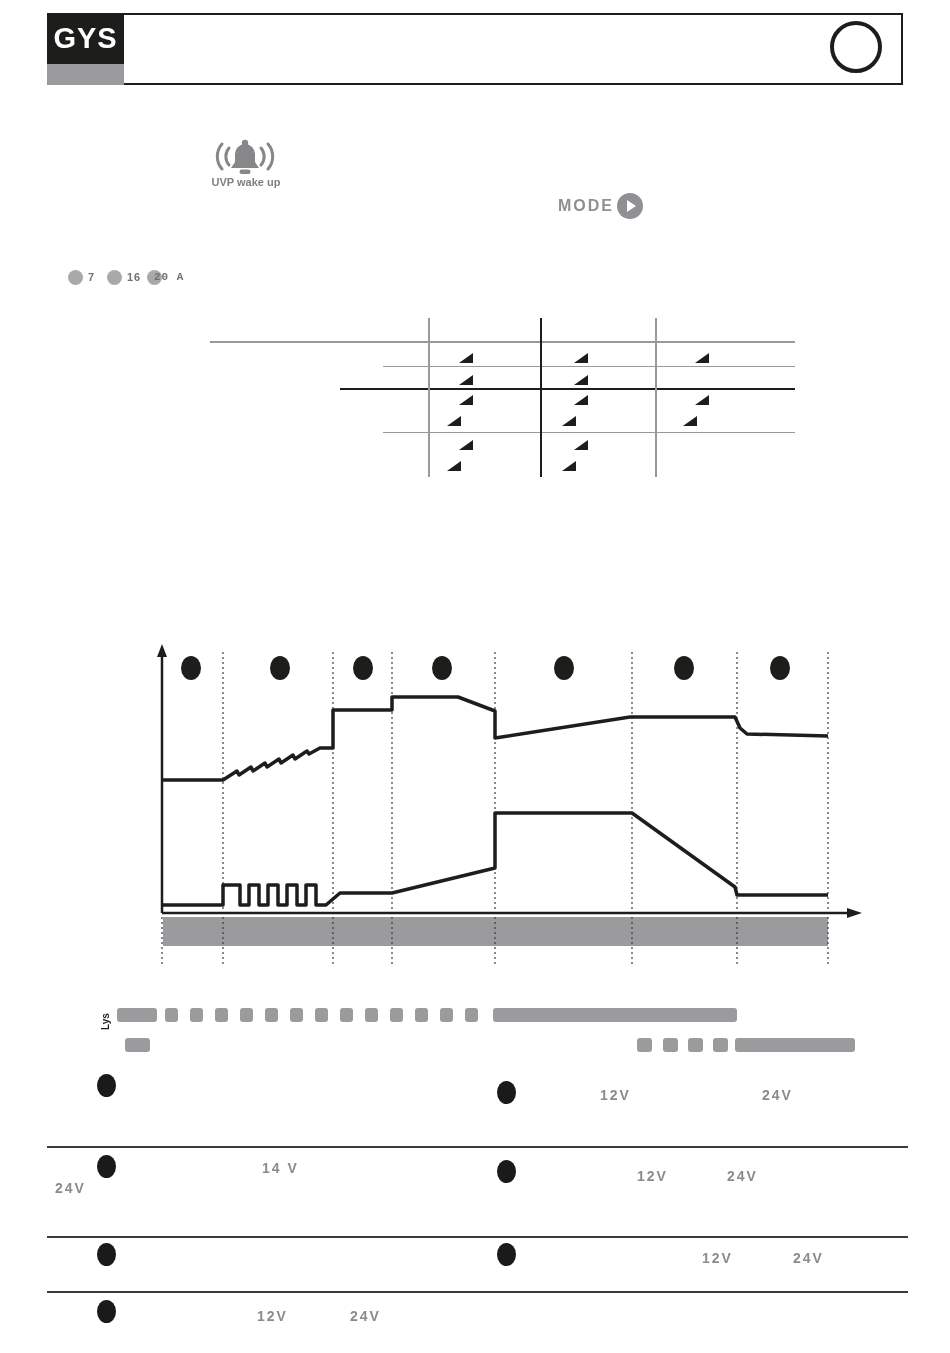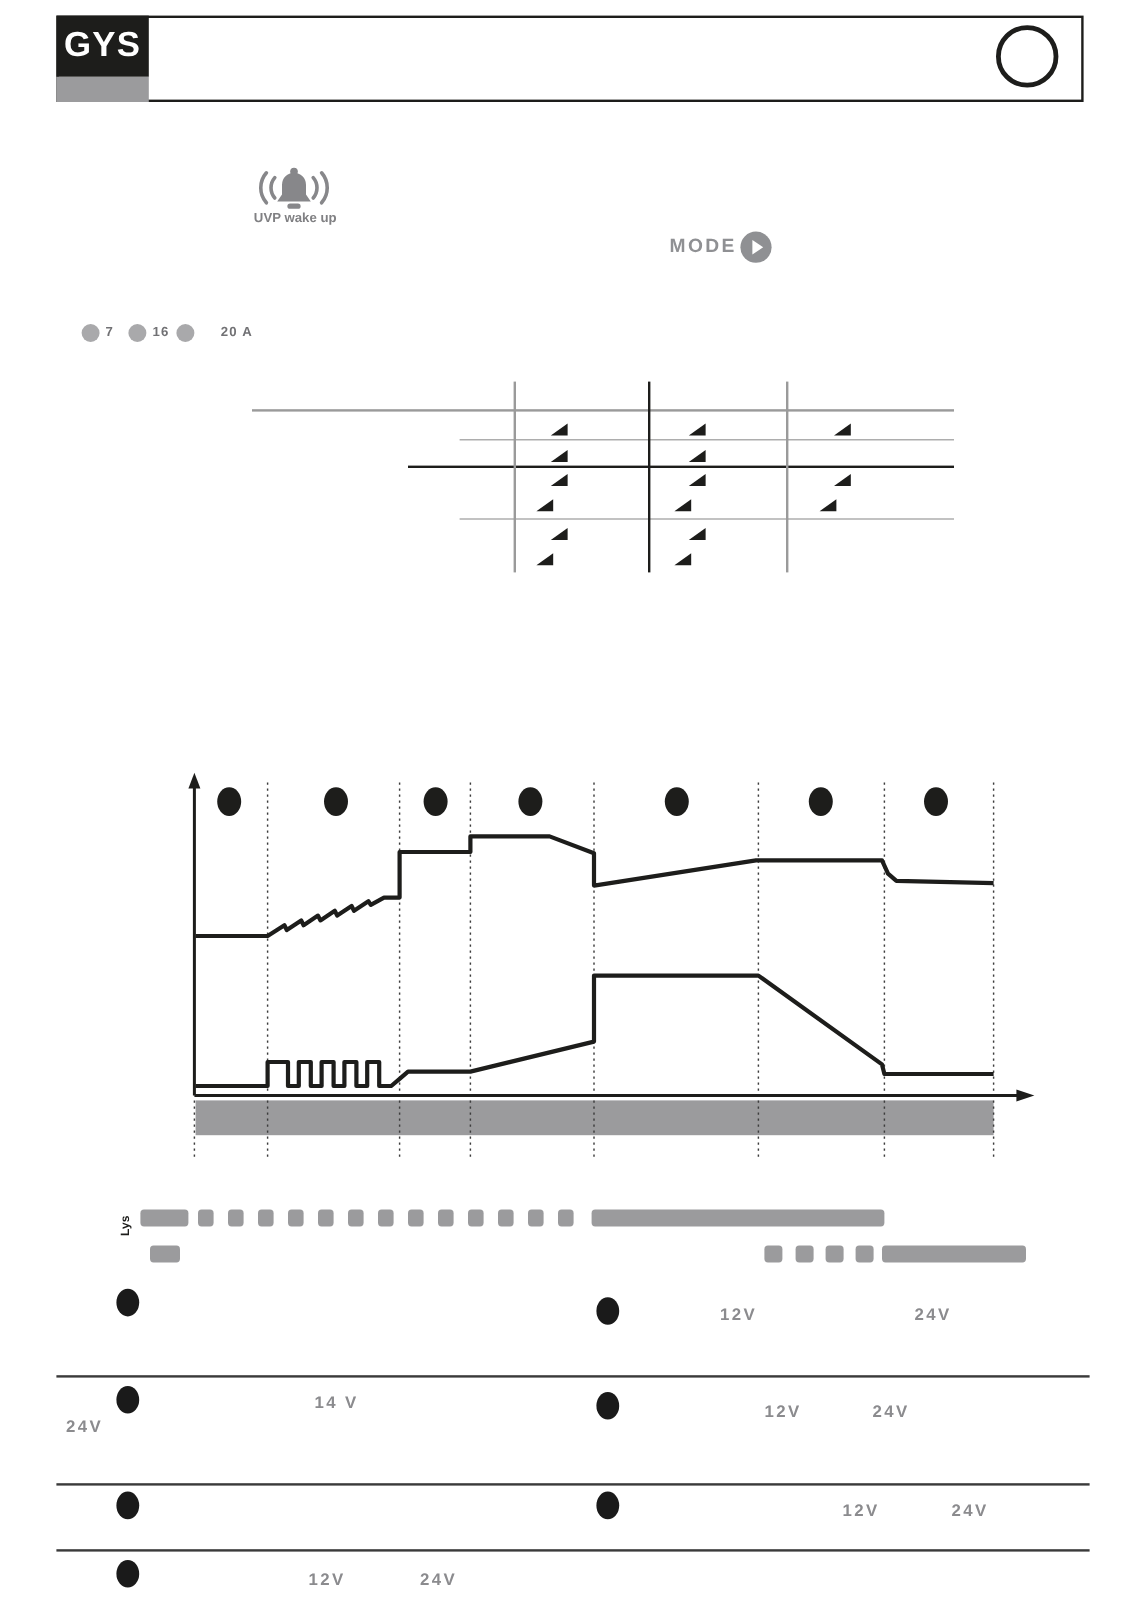--- a/index.html
+++ b/index.html
@@ -80,21 +80,21 @@
   <div class="abs" id="mode-label">MODE</div>
   <div class="abs" id="mode-btn">
     <div class="tri"></div>
   </div>
 
   <div class="abs led-dot" style="left:68px;top:270px;"></div>
   <div class="abs led-lab" style="left:88px;top:271px;">7</div>
   <div class="abs led-dot" style="left:107px;top:270px;"></div>
   <div class="abs led-lab" style="left:127px;top:271px;">16</div>
   <div class="abs led-dot" style="left:147px;top:270px;"></div>
-  <div class="abs led-lab" style="left:184px;top:271px;">20 A</div>
+  <div class="abs led-lab" style="left:154px;top:271px;font-family:Liberation Mono, monospace;">20 A</div>
 
   <div class="abs hline" style="left:210px;top:341px;width:585px;"></div>
   <div class="abs hline thin" style="left:383px;top:366px;width:412px;"></div>
   <div class="abs hline black" style="left:340px;top:388px;width:455px;"></div>
   <div class="abs hline thin" style="left:383px;top:432px;width:412px;"></div>
   <div class="abs vline" style="left:428px;top:318px;height:159px;"></div>
   <div class="abs vline black" style="left:540px;top:318px;height:159px;"></div>
   <div class="abs vline" style="left:655px;top:318px;height:159px;"></div>
   <div id="table-marks">
       <div class="abs tri-mark" style="left: 459px; top: 353px;"></div>

